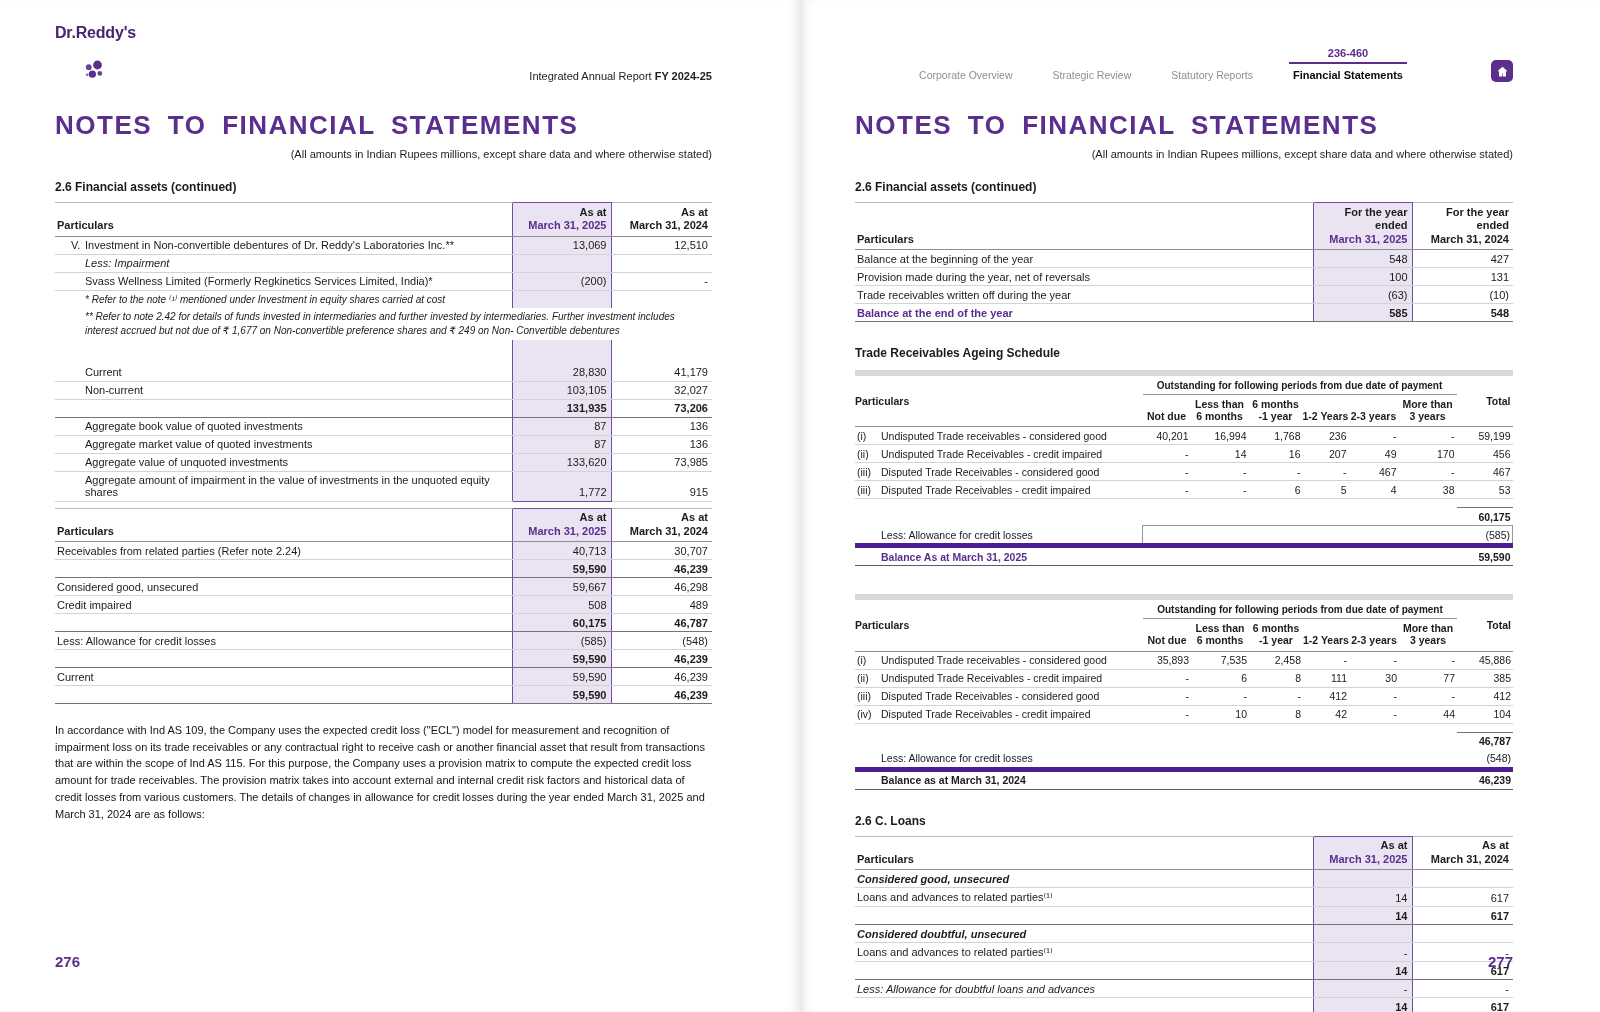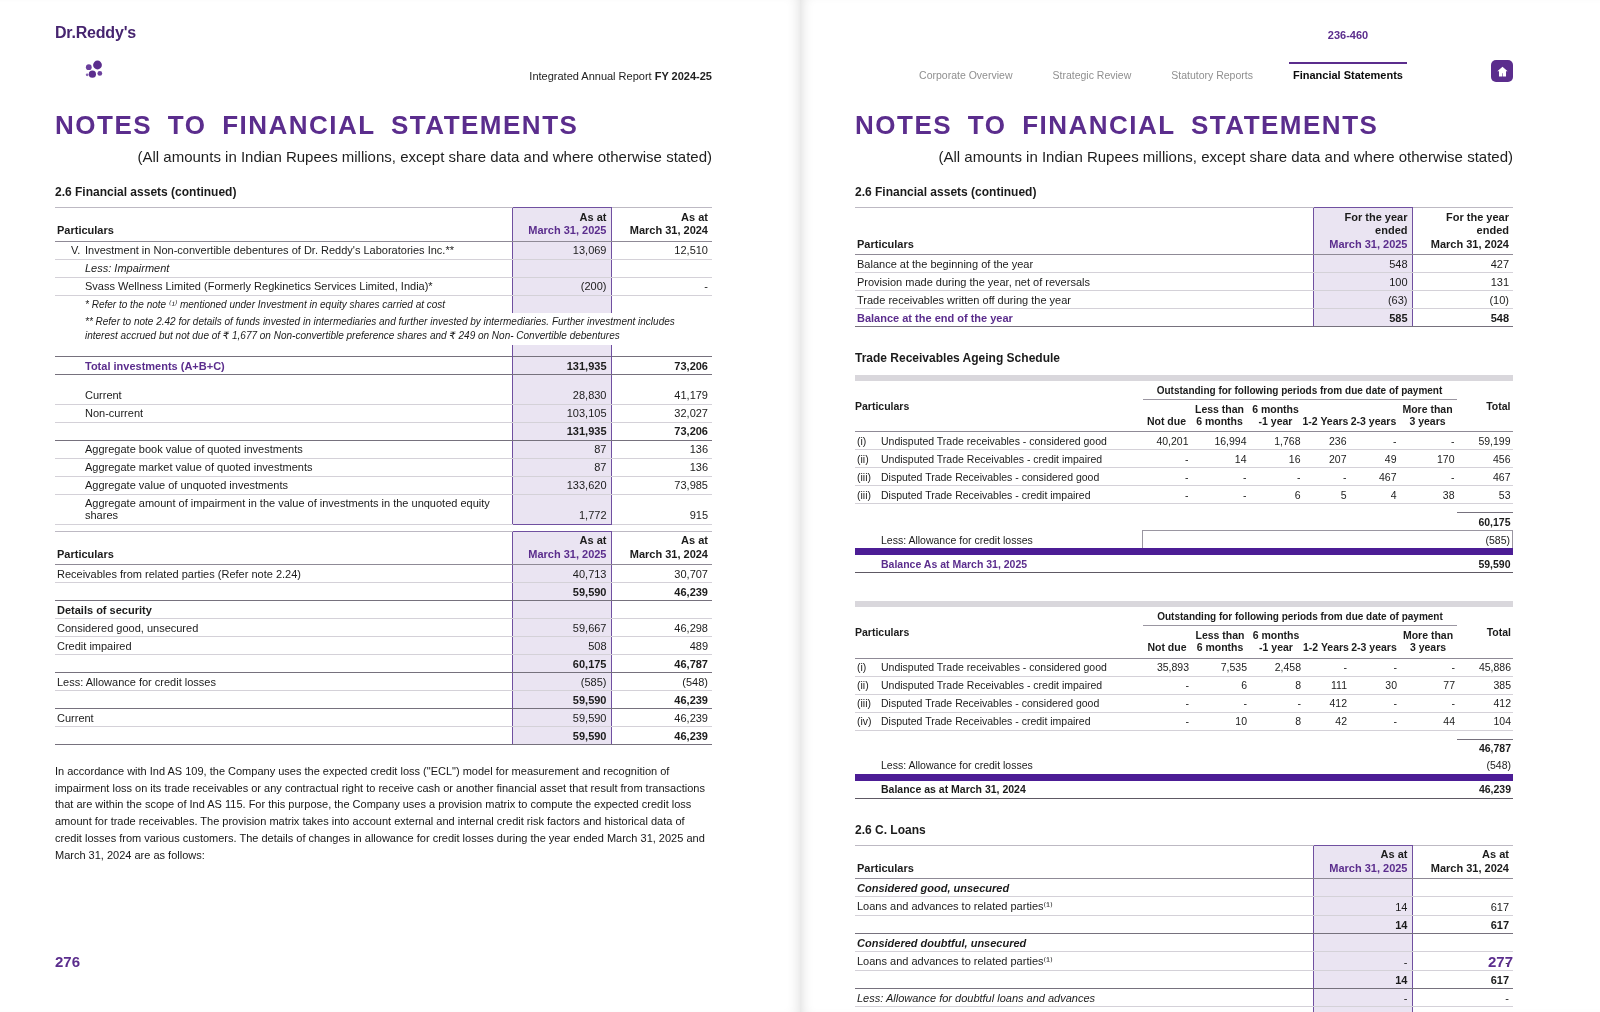--- a/index.html
+++ b/index.html
@@ -19,26 +19,26 @@
   .page.right{box-shadow:inset 10px 0 14px -10px rgba(0,0,0,.18);padding-right:87px;}
 
   
   .pg-header{display:flex;justify-content:space-between;align-items:flex-end;height:44px;}
   .brand{display:flex;align-items:center;gap:16px;flex-direction:column;}
   .brand-text{font-size:16px;font-weight:bold;color:#46246f;letter-spacing:-.2px;}
   .report-title{font-size:11px;color:#222;text-align:right;}
   .nav-bar{display:flex;align-items:flex-end;gap:40px;width:100%;justify-content:flex-end;height:44px;}
   .nav-item{font-size:10.5px;color:#8f8f8f;white-space:nowrap;padding-bottom:1px;}
   .nav-item.active{position:relative;color:#0a0a0a;font-weight:bold;font-size:11px;}
-  .nav-range{position:absolute;bottom:calc(100% + 5px);left:-4px;right:-4px;text-align:center;color:var(--purple);font-weight:bold;font-size:11px;border-bottom:2px solid var(--purple);padding-bottom:21px;}
+  .nav-range{position:absolute;bottom:calc(100% + 5px);left:-4px;right:-4px;text-align:center;color:var(--purple);font-weight:bold;font-size:11px;border-bottom:2px solid var(--purple);padding-bottom:3px;}
   .home-btn{width:22px;height:22px;border-radius:5px;background:var(--purple);display:flex;align-items:center;justify-content:center;margin-left:48px;flex:0 0 auto;cursor:pointer;}
 
   
   .big-title{margin-top:28px;font-size:26px;font-weight:700;letter-spacing:1.5px;word-spacing:7px;color:var(--purple);font-family:"Liberation Sans","DejaVu Sans",sans-serif;}
-  .subtitle{margin-top:7px;font-size:15px;text-align:right;color:#1e1e1e;}
+  .subtitle{margin-top:7px;font-size:11px;text-align:right;color:#1e1e1e;}
   .sec{font-size:12px;font-weight:bold;margin:20px 0 8px;}
   .sec.tight{margin-top:24px;}
 
   
   .ftable{width:100%;border-collapse:collapse;font-size:11px;}
   .ftable th,.ftable td{padding:2.5px 4px 2.5px 2px;border-bottom:1px solid var(--rule);vertical-align:bottom;text-align:left;}
   .ftable thead th{border-top:1px solid #bdb9c3;border-bottom:1px solid var(--rule-dark);font-weight:bold;line-height:1.25;}
   .ftable .val{text-align:right;}
   .ftable th .p2{color:var(--purple);}
   .ftable .hl{background:var(--lav);border-left:1.5px solid var(--purple-line);border-right:1.5px solid var(--purple-line);}
@@ -68,21 +68,21 @@
   .atable th.th-tot{vertical-align:middle;border-bottom:1px solid var(--rule-dark);font-weight:bold;text-align:right;}
   .atable td.lbl{padding-left:26px;position:relative;}
   .atable td.lbl .pfx{position:absolute;left:2px;}
   .atable tr.spacer td{height:9px;padding:0;border-bottom:none;}
   .atable tr.subtotal td{border-bottom:none;font-weight:bold;}
   .atable tr.subtotal td.tot{border-top:1px solid #76717d;}
   .atable tr.lessrow td{border-bottom:none;}
   .atable tr.boxed td.num{border-top:1px solid #9a96a1;border-bottom:1px solid #9a96a1;}
   .atable tr.boxed td.n0{border-left:1px solid #9a96a1;}
   .atable tr.boxed td.tot{border-right:1px solid #9a96a1;}
-  .atable tr.balance td{font-weight:bold;border-top:7px solid #4c1d95;border-bottom:1.5px solid #5e5964;}
+  .atable tr.balance td{font-weight:bold;border-top:5px solid #4c1d95;border-bottom:1.5px solid #5e5964;}
   .atable tr.plabel td.lbl .rl{color:var(--purple);}
 
   .body-text{margin-top:18px;font-size:11px;line-height:1.52;color:#161616;}
   .page-num{position:absolute;bottom:42px;font-size:15px;font-weight:bold;color:var(--purple);}
   .page-num.pn-left{left:55px;}
   .page-num.pn-right{right:87px;}
   .tbl-wrap{margin-top:6px;}
 </style>
 </head>
 <body>
@@ -147,25 +147,20 @@
               <td class="val"></td>
             </tr>
             <tr class="fullnote">
               <td class="lbl fn" colspan="3">** Refer to note 2.42 for details of funds invested in intermediaries and further invested by intermediaries. Further investment includes interest accrued but not due of ₹ 1,677 on Non-convertible preference shares and ₹ 249 on Non- Convertible debentures</td>
             </tr>
             <tr class="spacer">
               <td class="lbl"><span class="rl"></span></td>
               <td class="val hl"></td>
               <td class="val"></td>
             </tr>
-            <tr class="total plabel">
-              <td class="lbl"><span class="rl">Total investments (A+B+C)</span></td>
-              <td class="val hl">131,935</td>
-              <td class="val">73,206</td>
-            </tr>
             <tr class="spacer">
               <td class="lbl"><span class="rl"></span></td>
               <td class="val hl"></td>
               <td class="val"></td>
             </tr>
             <tr class="">
               <td class="lbl"><span class="rl">Current</span></td>
               <td class="val hl">28,830</td>
               <td class="val">41,179</td>
             </tr>
@@ -220,25 +215,20 @@
           <tbody>
             <tr class="">
               <td class="lbl"><span class="rl">Receivables from related parties (Refer note 2.24)</span></td>
               <td class="val hl">40,713</td>
               <td class="val">30,707</td>
             </tr>
             <tr class="total">
               <td class="lbl"><span class="rl"></span></td>
               <td class="val hl">59,590</td>
               <td class="val">46,239</td>
-            </tr>
-            <tr class="bold">
-              <td class="lbl"><span class="rl">Details of security</span></td>
-              <td class="val hl"></td>
-              <td class="val"></td>
             </tr>
             <tr class="">
               <td class="lbl"><span class="rl">Considered good, unsecured</span></td>
               <td class="val hl">59,667</td>
               <td class="val">46,298</td>
             </tr>
             <tr class="">
               <td class="lbl"><span class="rl">Credit impaired</span></td>
               <td class="val hl">508</td>
               <td class="val">489</td>

